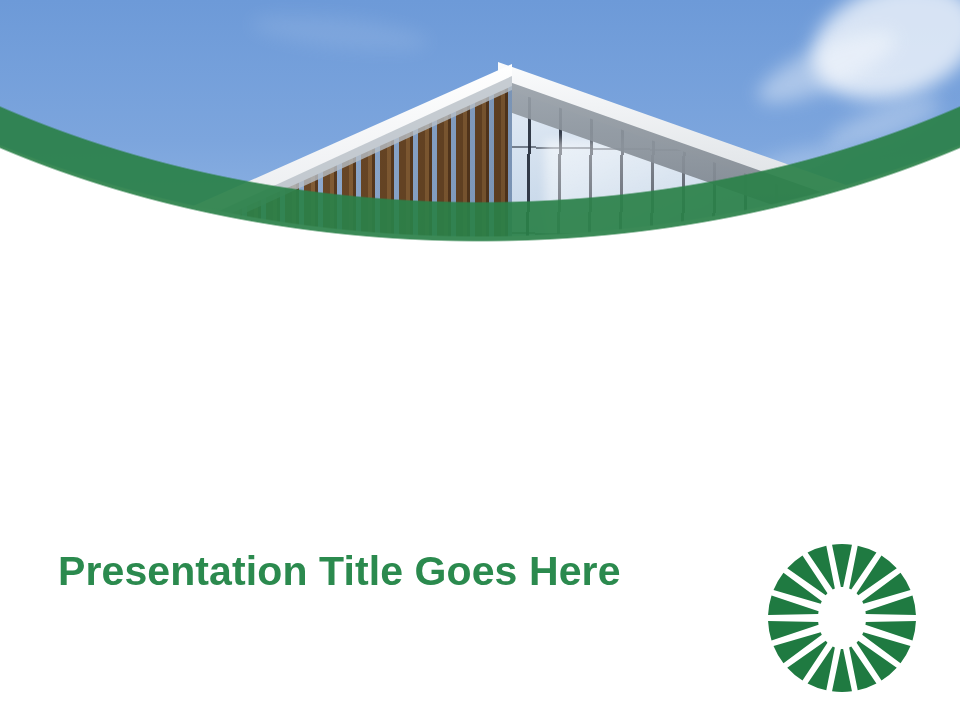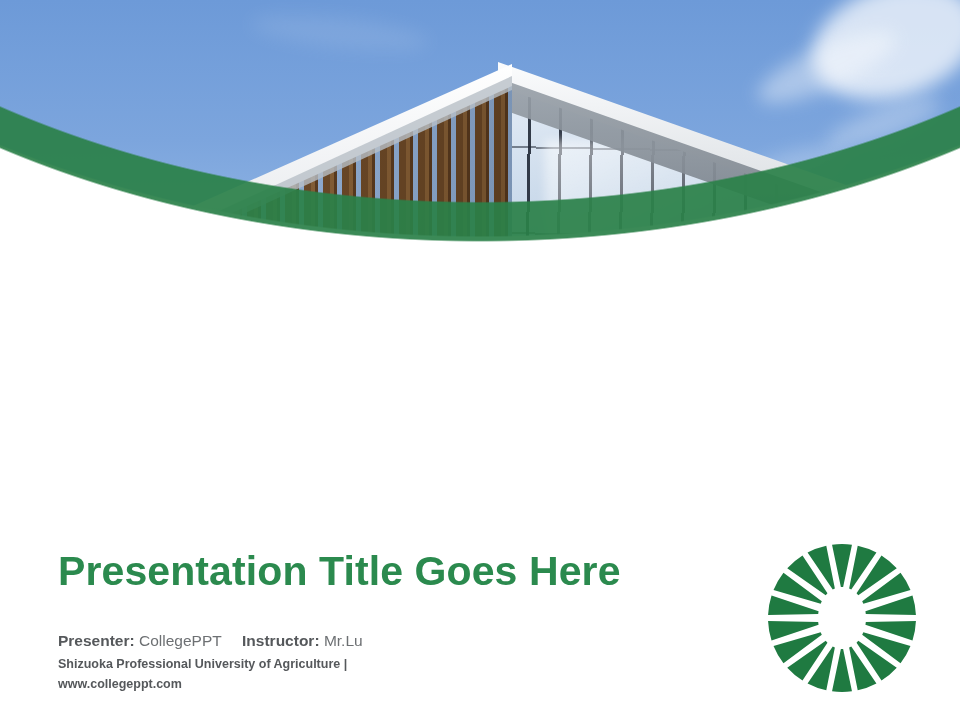--- a/index.html
+++ b/index.html
@@ -263,31 +263,20 @@
         <div class="bright" style="left:600px;top:28px;width:72px;height:40px;"></div>
         <div class="bright" style="left:700px;top:20px;width:46px;height:36px;"></div>
       </div>
     </div>
   </div>
 
   <div class="band"></div>
 
   <div class="title">Presentation Title Goes Here</div>
 
-  <div class="meta">
-    <div class="line1">
-      <b>Presenter:</b>
-      <span>CollegePPT</span>
-      <span class="sp"></span>
-      <b>Instructor:</b>
-      <span>Mr.Lu</span>
-    </div>
-    <div class="line2">Shizuoka Professional University of Agriculture  |</div>
-    <div class="line3">www.collegeppt.com</div>
-  </div>
 
   <div class="logo">
     <svg viewBox="0 0 160 160" width="160" height="160" aria-hidden="true">
       <g id="spokes" fill="#1f7a41">
           <path d="M78.87,49.03 L70.04,6.67 A74,74 0 0 1 89.96,6.67 L81.13,49.03 A24,31 0 0 0 78.87,49.03 Z" fill="#1f7a41"></path>
           <path d="M87.13,50.40 L95.72,7.69 A74,74 0 0 1 114.43,14.50 L89.27,51.40 A24,31 0 0 0 87.13,50.40 Z" fill="#1f7a41"></path>
           <path d="M94.54,55.34 L119.51,17.43 A74,74 0 0 1 134.76,30.23 L96.28,57.22 A24,31 0 0 0 94.54,55.34 Z" fill="#1f7a41"></path>
           <path d="M100.19,63.25 L138.53,34.71 A74,74 0 0 1 148.48,51.96 L101.33,65.79 A24,31 0 0 0 100.19,63.25 Z" fill="#1f7a41"></path>
           <path d="M103.41,73.18 L150.48,57.46 A74,74 0 0 1 153.94,77.07 L103.81,76.07 A24,31 0 0 0 103.41,73.18 Z" fill="#1f7a41"></path>
           <path d="M103.81,83.93 L153.94,82.93 A74,74 0 0 1 150.48,102.54 L103.41,86.82 A24,31 0 0 0 103.81,83.93 Z" fill="#1f7a41"></path>

